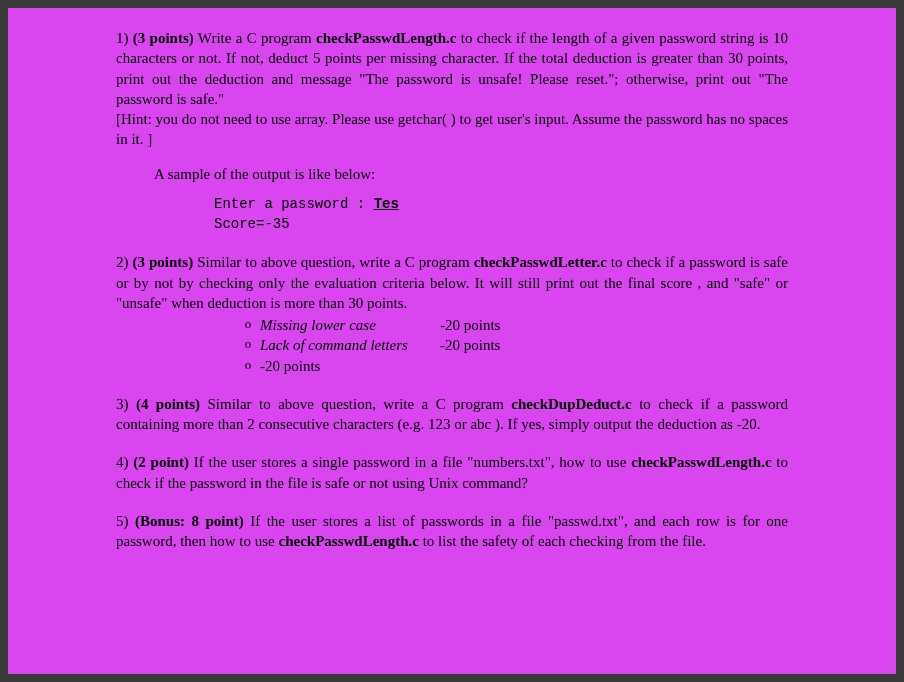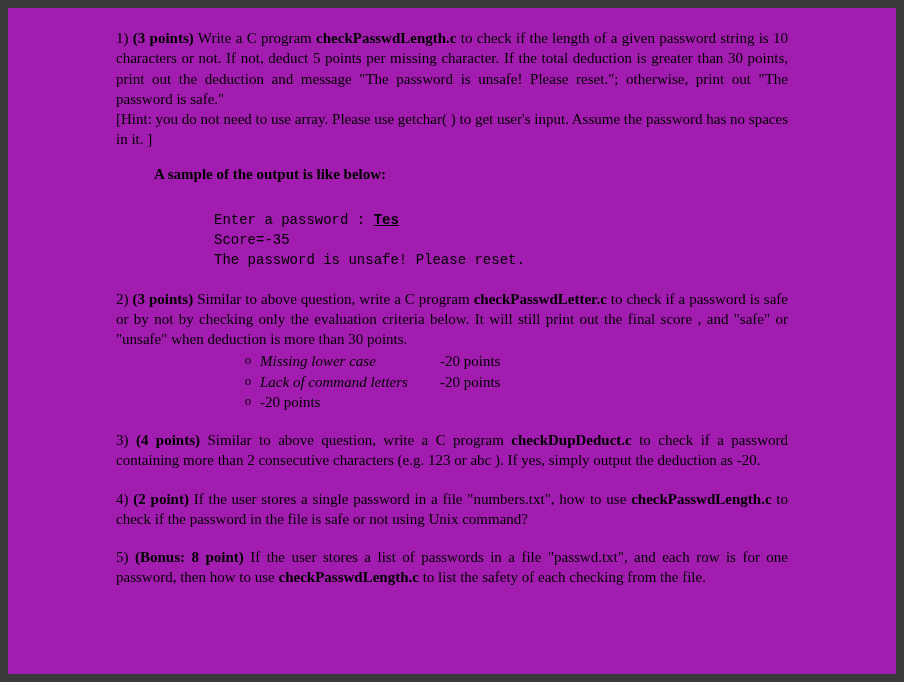--- a/index.html
+++ b/index.html
@@ -10,21 +10,21 @@
     body {
       background: #3a3a3a;
       font-family: "Times New Roman", Times, serif;
       font-size: 15px;
       color: #000;
       width: 904px;
       height: 682px;
       padding: 8px;
     }
     .page {
-      background: #a21caf;
+      background: #d946ef;
       width: 100%;
       height: 100%;
       padding: 20px 108px 20px 108px;
       overflow: hidden;
     }
     .question {
       margin-bottom: 18px;
       text-align: justify;
     }
     .question-num {
@@ -36,22 +36,21 @@
     }
     .qbody {
       display: inline;
     }
     .bold {
       font-weight: bold;
     }
     .sample-intro {
       margin-top: 14px;
       margin-left: 38px;
-      margin-bottom: 26px;
-      font-weight: bold;
+      margin-bottom: 10px;
     }
     .code-block {
       font-family: "Courier New", Courier, monospace;
       font-size: 14px;
       margin-left: 98px;
       line-height: 1.45;
       margin-bottom: 14px;
     }
     .code-line {
       white-space: pre;
@@ -93,21 +92,20 @@
       <span class="question-num">1)</span>
       <span> </span>
       <span class="points">(3 points)</span>
       <span class="qbody"> Write a C program </span><span class="bold">checkPasswdLength.c</span><span class="qbody"> to check if the length of a given password string is 10 characters or not. If not, deduct 5 points per missing character. If the total deduction is greater than 30 points, print out the deduction and message "The password is unsafe! Please reset."; otherwise, print out "The password is safe."</span>
     </p>
     <p>[Hint: you do not need to use array. Please use getchar( ) to get user's input. Assume the password has no spaces in it. ]</p>
     <p class="sample-intro">A sample of the output is like below:</p>
     <div class="code-block">
       <div class="code-line"><span>Enter a password : </span><span class="user-input">Tes</span></div>
       <div class="code-line">Score=-35</div>
-      <div class="code-line">The password is unsafe! Please reset.</div>
     </div>
   </div>
 
   <div class="question">
     <p>
       <span class="question-num">2)</span>
       <span> </span>
       <span class="points">(3 points)</span>
       <span class="qbody"> Similar to above question, write a C program </span><span class="bold">checkPasswdLetter.c</span><span class="qbody"> to check if a password is safe or by not by checking only the evaluation criteria below. It will still print out the final score , and "safe" or "unsafe" when deduction is more than 30 points.</span>
     </p>

